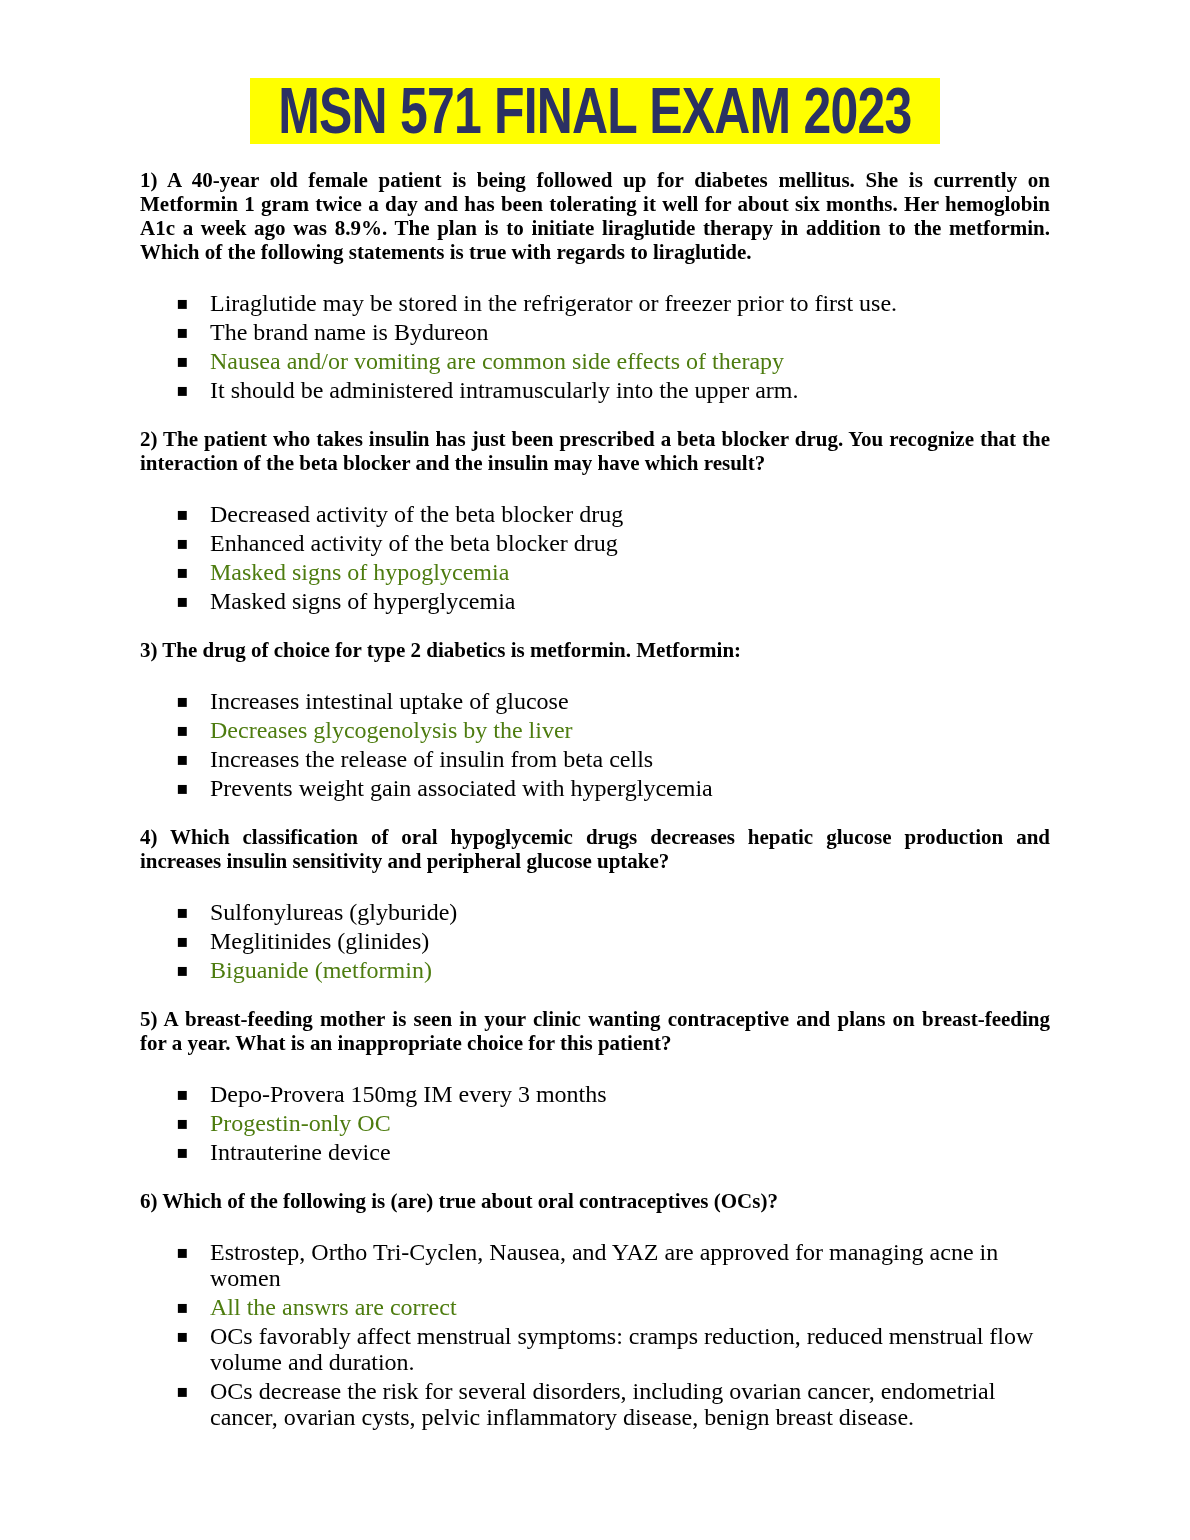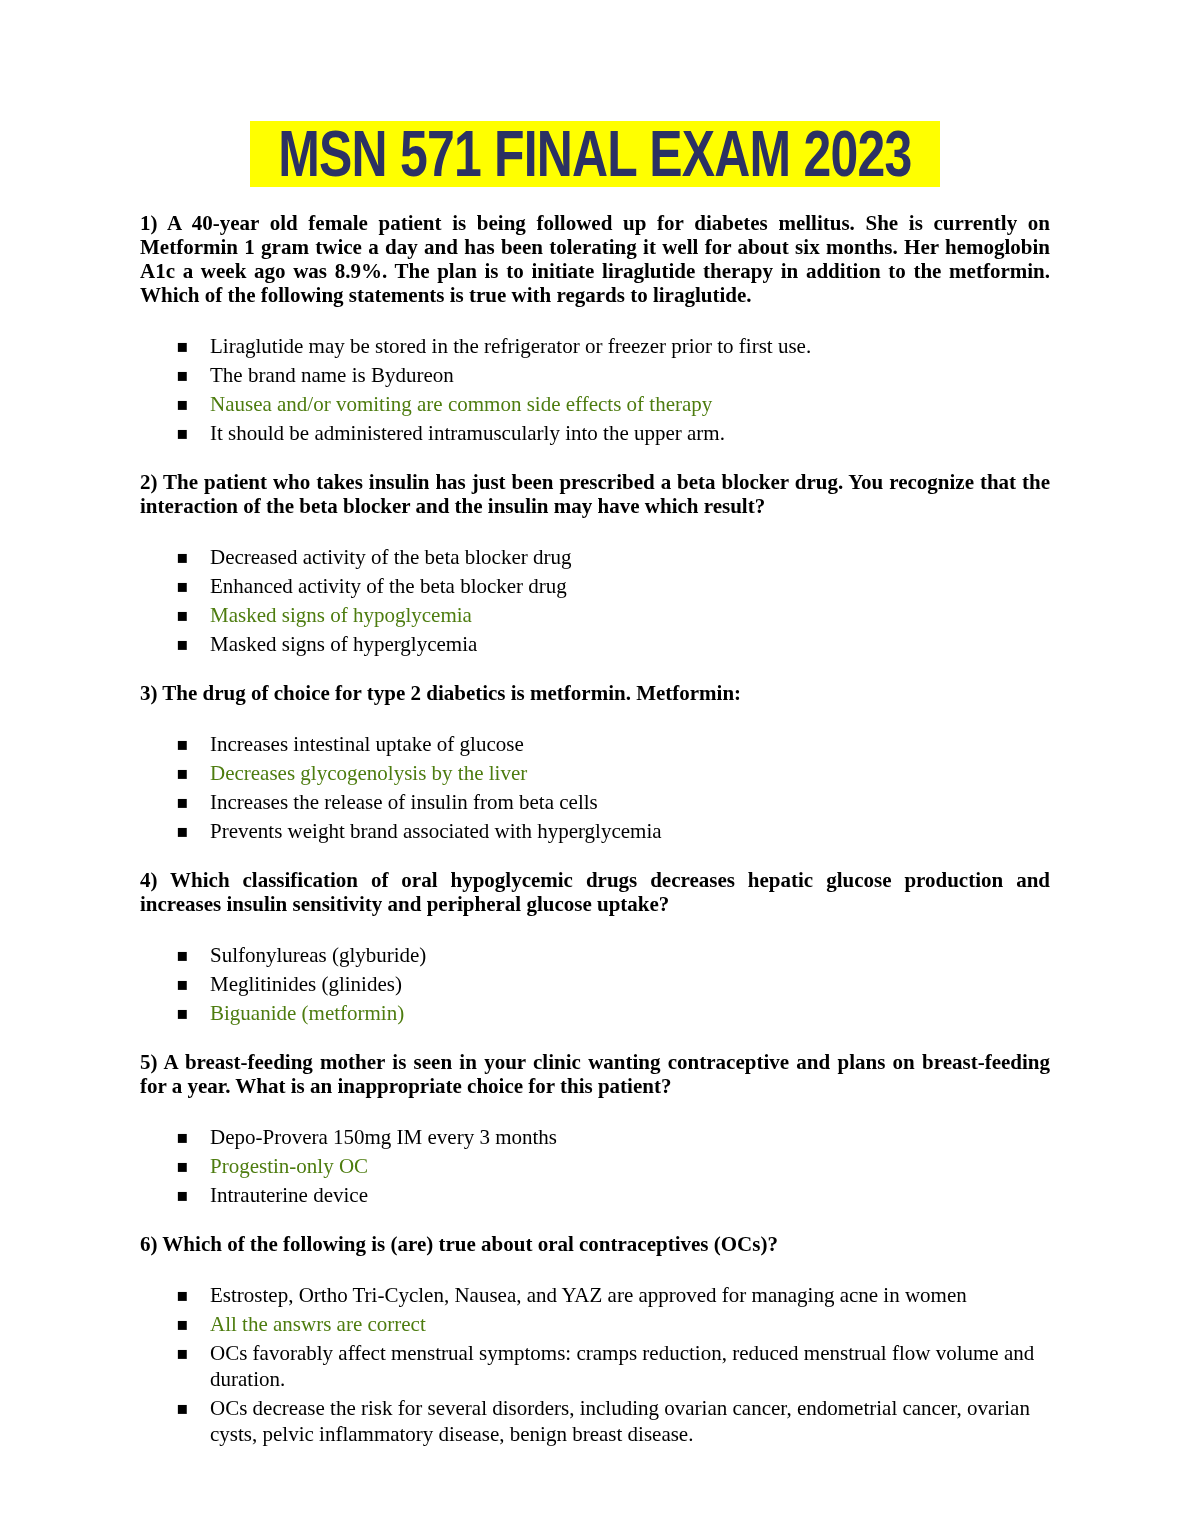--- a/index.html
+++ b/index.html
@@ -8,22 +8,21 @@
     width: 1190px;
     height: 1540px;
     overflow: hidden;
     font-family: "Liberation Serif", serif;
     color: #000000;
   }
   .page {
     width: 1190px;
     height: 1147px;
     background: #ffffff;
-    padding: 106px 140px 0 140px;
-    margin-top: 15px;
+    padding: 78px 140px 0 140px;
   }
   
   .title-band {
     width: 690px;
     height: 66px;
     margin: 0 auto 24px auto;
     background: #ffff00;
     display: flex;
     align-items: center;
     justify-content: center;
@@ -49,21 +48,21 @@
     line-height: 24px;
     margin-bottom: 26px;
   }
   .answers {
     list-style: none;
     margin-bottom: 24px;
   }
   .answer {
     position: relative;
     padding-left: 70px;
-    font-size: 21px;
+    font-size: 24px;
     line-height: 26px;
     margin-bottom: 3px;
     text-align: left;
   }
   .bullet {
     position: absolute;
     left: 36px;
     top: 0;
     font-family: "DejaVu Sans", sans-serif;
     font-size: 18px;
@@ -136,21 +135,21 @@
       <li class="answer correct">
         <span class="bullet"></span>
         <span class="answer-text">Decreases glycogenolysis by the liver</span>
       </li>
       <li class="answer">
         <span class="bullet"></span>
         <span class="answer-text">Increases the release of insulin from beta cells</span>
       </li>
       <li class="answer">
         <span class="bullet"></span>
-        <span class="answer-text">Prevents weight brand associated with hyperglycemia</span>
+        <span class="answer-text">Prevents weight gain associated with hyperglycemia</span>
       </li>
     </ul>
   </section>
 
   <section class="question">
     <p class="q-text">4)  Which classification of oral hypoglycemic drugs decreases hepatic glucose production and increases insulin sensitivity and peripheral glucose uptake?</p>
     <ul class="answers">
       <li class="answer">
         <span class="bullet"></span>
         <span class="answer-text">Sulfonylureas (glyburide)</span>

